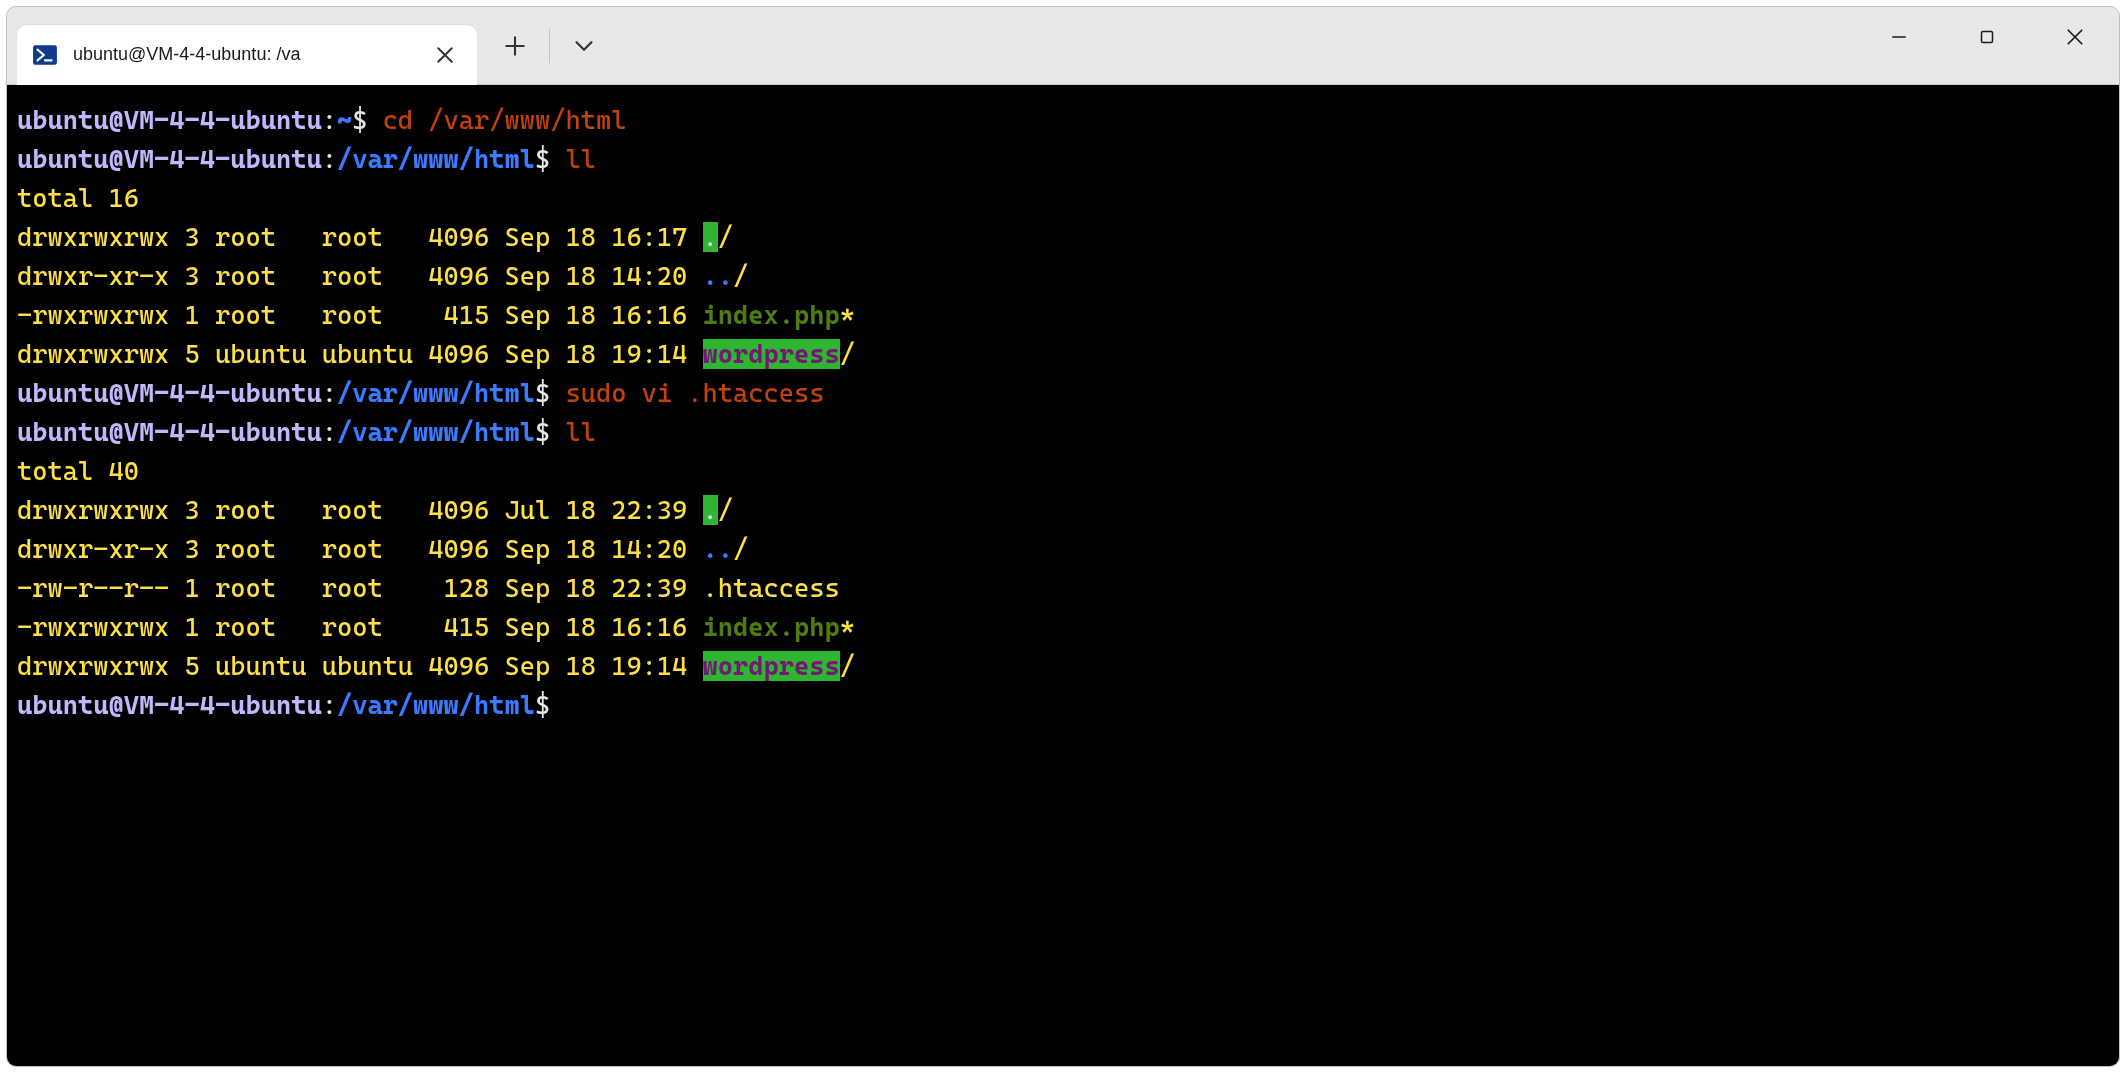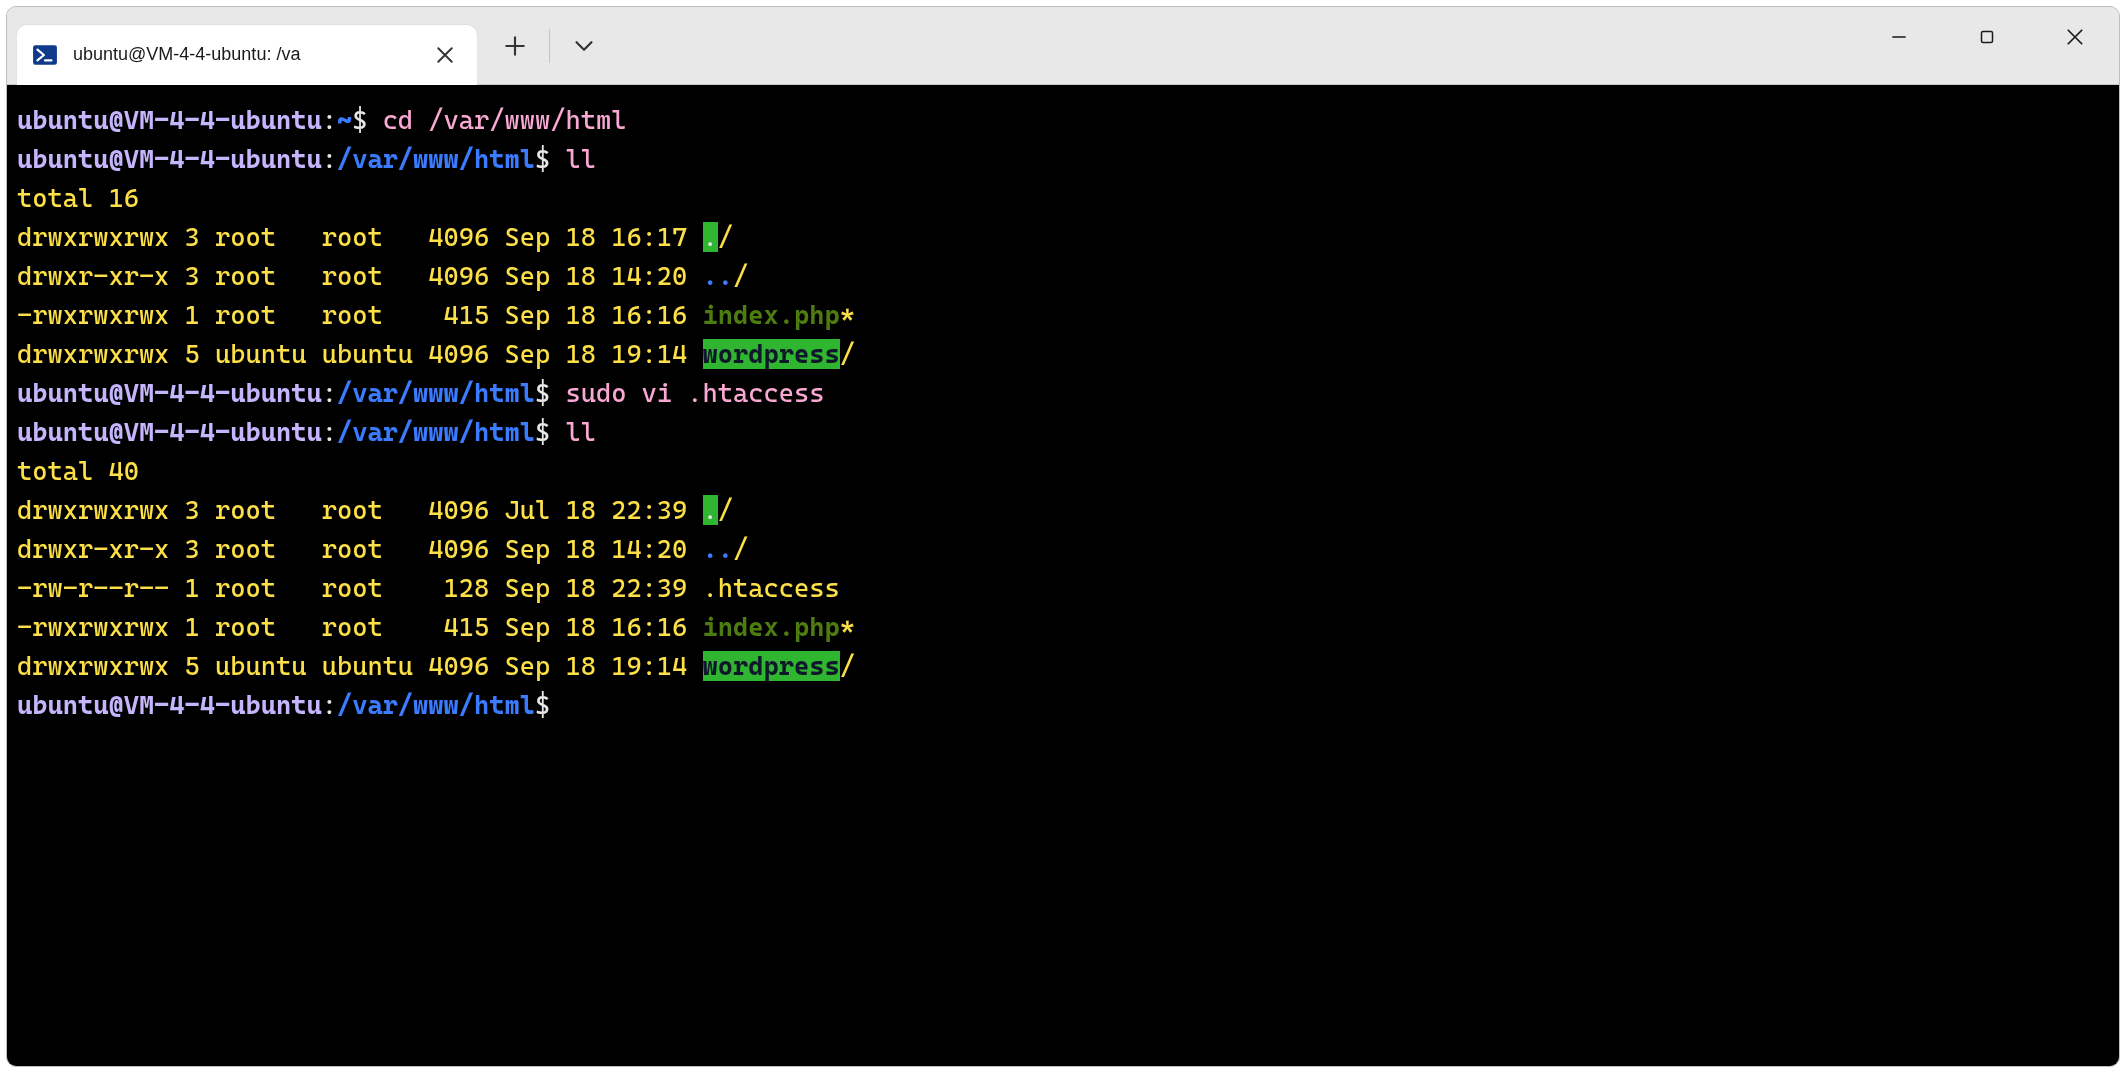--- a/index.html
+++ b/index.html
@@ -111,25 +111,25 @@
     font-family: "Cascadia Mono", "Consolas", "Menlo", monospace;
     font-size: 26px;
     line-height: 39px;
     padding: 16px 10px;
     white-space: pre;
     overflow: hidden;
   }
   .c-user   { color: #c4b5fd; font-weight: bold; }
   .c-path   { color: #3a7bff; font-weight: bold; }
   .c-prompt { color: #e6e6e6; }
-  .c-cmd    { color: #f9a8d4; }
+  .c-cmd    { color: #c2410c; }
   .c-plain  { color: #fde047; }
   .c-exe    { color: #4d7c0f; font-weight: bold; }
   .c-dir    { color: #3a7bff; font-weight: bold; }
-  .c-hl     { background: #2fb52f; color: #0f172a; font-weight: bold; margin-top: 20px; }
+  .c-hl     { background: #2fb52f; color: #701a75; font-weight: bold; margin-top: 20px; }
   .c-hldot  { background: #2fb52f; color: #e6e6e6; }
 </style>
 </head>
 <body>
 
 <div class="window">
 
   <div class="titlebar">
 
     <div class="tab">

